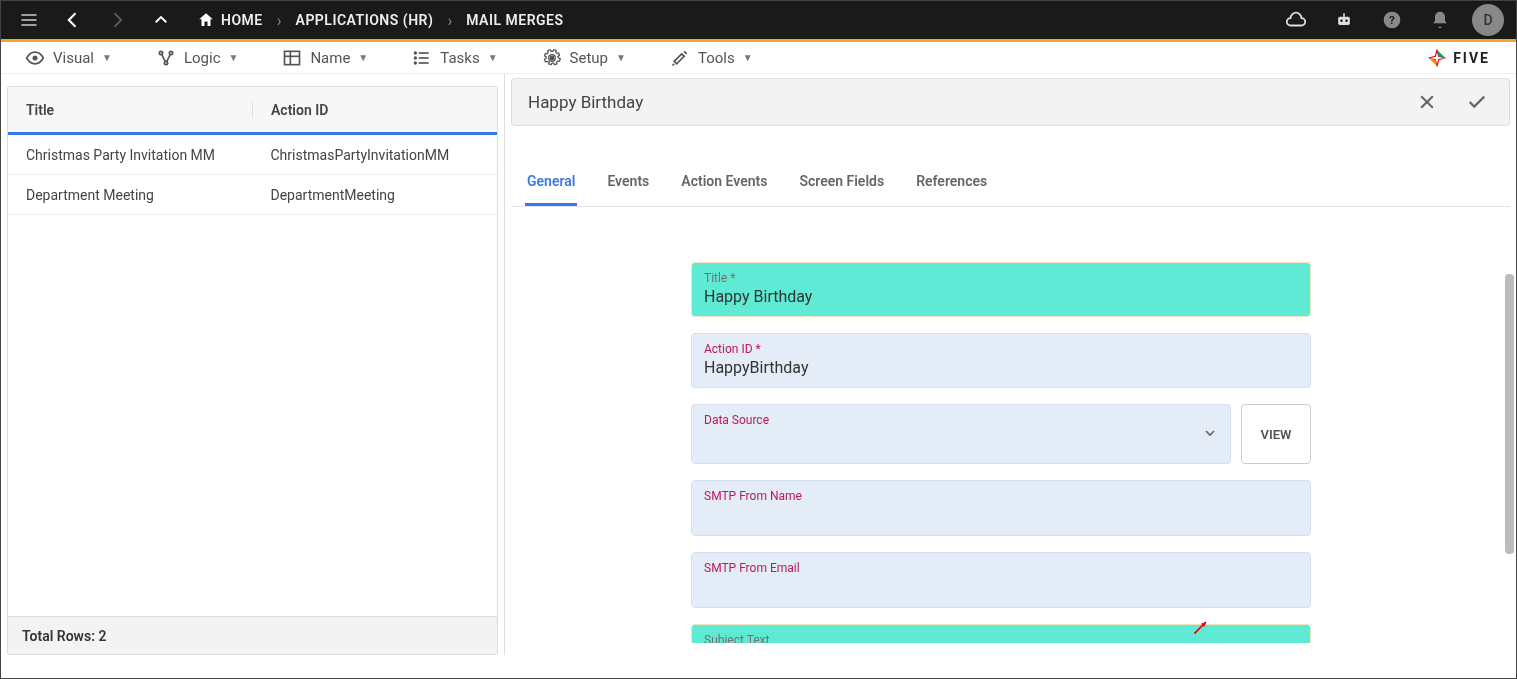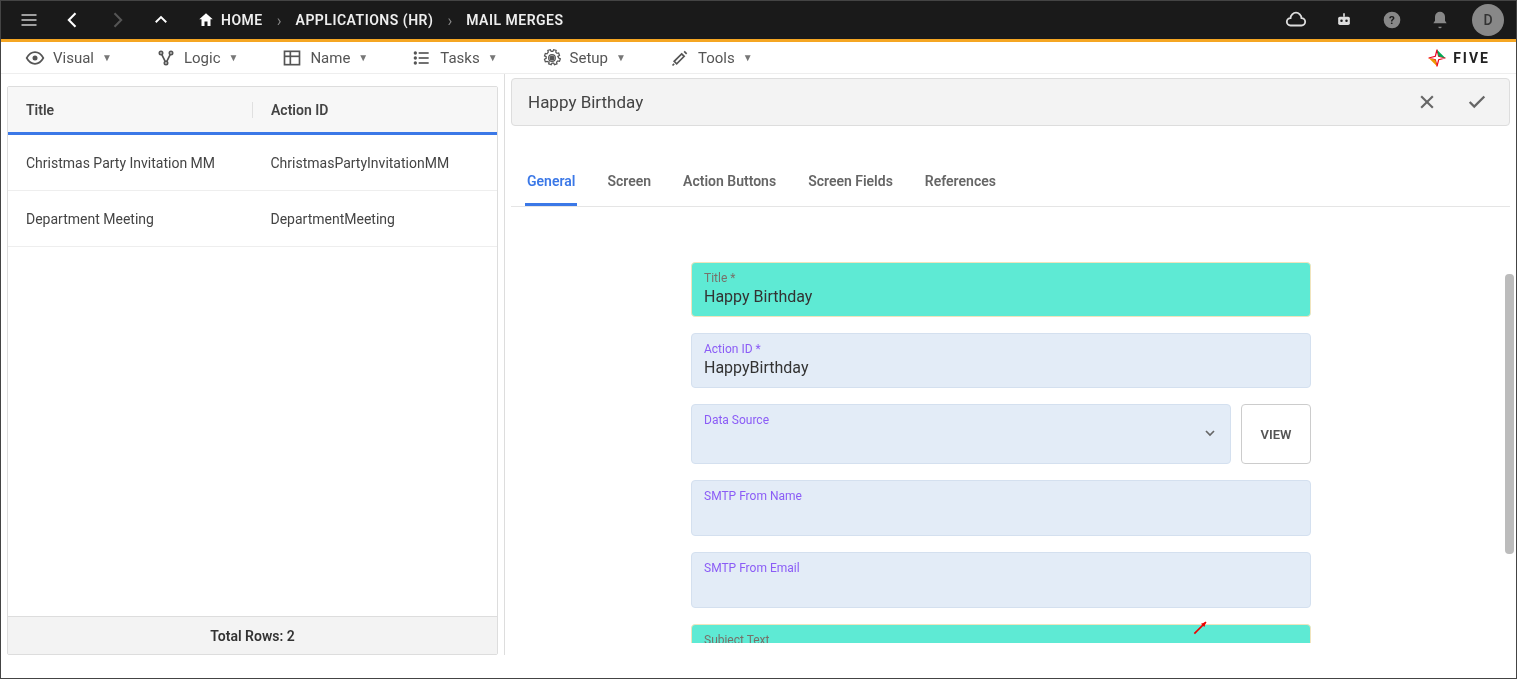--- a/index.html
+++ b/index.html
@@ -34,43 +34,43 @@
 .search-row input { flex: 1; border: none; background: transparent; font-size: 16px; color: #555; outline: none; }
 .add-btn { width: 36px; height: 36px; background: #f5b72c; border-radius: 4px; display: flex; align-items: center; justify-content: center; font-size: 22px; color: #333; cursor: pointer; margin-left: 6px; }
 
 
 .list-table { margin-top: 8px; border: 1px solid #ddd; border-radius: 2px; flex: 1; display: flex; flex-direction: column; overflow: hidden; }
 .thead { display: flex; background: #f7f7f7; border-bottom: 3px solid #3b78e7; height: 48px; align-items: center; }
 .th { padding: 0 18px; font-weight: 600; color: #444; }
 .th.col1 { flex: 1; border-right: 1px solid #e0e0e0; }
 .th.col2 { flex: 1; }
 .tbody { flex: 1; overflow: auto; }
-.tr { display: flex; height: 56px; align-items: center; border-bottom: 1px solid #eee; cursor: pointer; }
+.tr { display: flex; height: 40px; align-items: center; border-bottom: 1px solid #eee; cursor: pointer; }
 .td { padding: 0 18px; color: #444; flex: 1; }
-.tfoot { height: 38px; background: #f3f3f3; display: flex; align-items: center; justify-content: center; padding: 0 14px; font-weight: 600; color: #333; border-top: 1px solid #ddd; }
+.tfoot { height: 38px; background: #f3f3f3; display: flex; align-items: center; justify-content: flex-start; padding: 0 14px; font-weight: 600; color: #333; border-top: 1px solid #ddd; }
 
 
 .detail-header { height: 48px; background: #f3f3f3; border: 1px solid #ddd; border-radius: 4px; display: flex; align-items: center; padding: 0 16px; }
 .detail-title { font-size: 17px; color: #444; }
 .detail-actions { margin-left: auto; display: flex; gap: 18px; }
 
 
 .tabs { display: flex; gap: 28px; padding: 0 14px; margin-top: 8px; border-bottom: 1px solid #e5e5e5; }
 .tab { padding: 14px 2px; font-weight: 600; color: #666; cursor: pointer; font-size: 14px; }
 .tab.active { color: #3b78e7; border-bottom: 3px solid #3b78e7; }
 
 
 .form-scroll { flex: 1; overflow-y: auto; padding: 30px 0 10px 0; position: relative; }
 .form-inner { width: 620px; margin-left: 180px; display: flex; flex-direction: column; gap: 16px; }
 .field-row { display: flex; align-items: stretch; gap: 10px; }
 .field { flex: 1; border-radius: 4px; padding: 8px 12px 10px 12px; position: relative; min-height: 50px; }
 .field.yellow { background: #5eead4; border: 1px solid #f0e4bd; }
 .field.blue { background: #e3ecf7; border: 1px solid #d4e0ef; }
 .field-label { font-size: 12px; color: #77716a; margin-bottom: 2px; }
-.field.blue .field-label { color: #8b5cf6; }
+.field.blue .field-label { color: #be185d; }
 .field-value { font-size: 16px; color: #333; }
 .dropdown-field { height: 60px; display:flex; align-items:center; }
 .dropdown-field .field-label { position:absolute; top:8px; left:12px; }
 .dropdown-caret { margin-left:auto; color:#666; }
 .view-btn { width: 70px; border: 1px solid #ccc; border-radius: 4px; display: flex; align-items: center; justify-content: center; font-weight: 600; color: #555; font-size: 13px; cursor:pointer; background:#fff; }
 
 
 .scrollbar { position:absolute; right:2px; top:200px; width:9px; height:280px; background:#bcbcbc; border-radius:4px; }
 
 
@@ -251,22 +251,22 @@
         </div>
         <div class="icon-btn">
           <svg width="22" height="22" viewBox="0 0 24 24" fill="none" stroke="#666" stroke-width="2.5">
               <polyline points="4 12 9 17 20 6"></polyline>
             </svg>
         </div>
       </div>
     </div>
     <div class="tabs">
       <div class="tab active">General</div>
-      <div class="tab">Screen</div>
-      <div class="tab">Action Buttons</div>
+      <div class="tab">Events</div>
+      <div class="tab">Action Events</div>
       <div class="tab">Screen Fields</div>
       <div class="tab">References</div>
     </div>
     <div class="form-scroll">
       <div class="form-inner">
         <div class="field yellow">
           <div class="field-label">Title *</div>
           <div class="field-value">Happy Birthday</div>
         </div>
         <div class="field blue">

